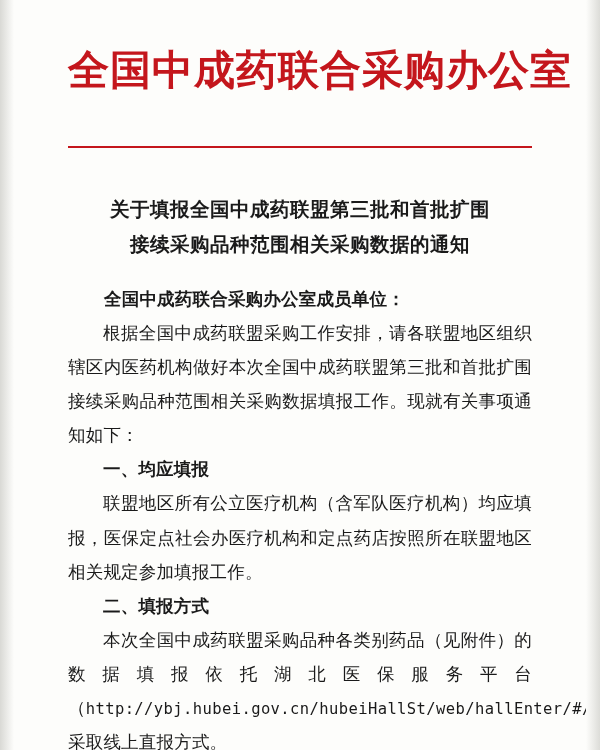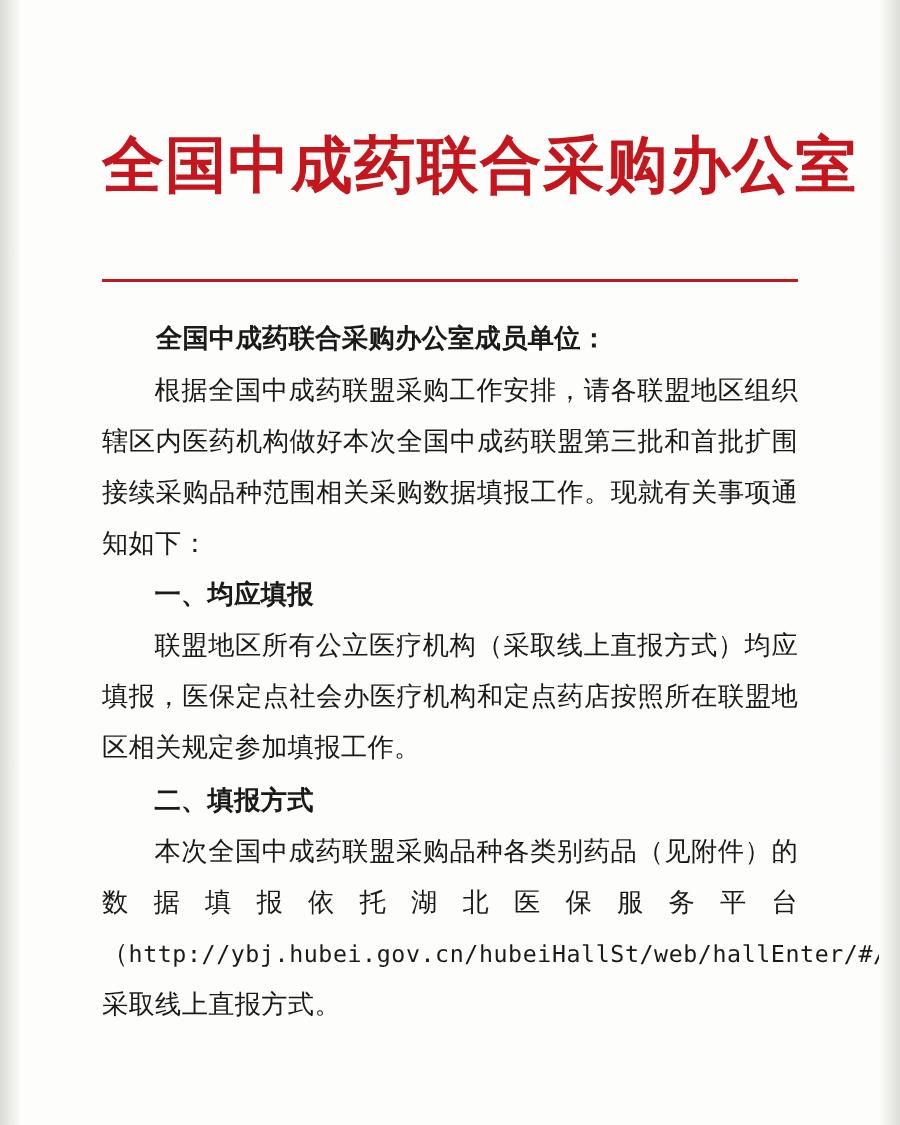--- a/index.html
+++ b/index.html
@@ -33,21 +33,21 @@
   .page::after {
     content: "";
     position: absolute;
     right: 0; top: 0; bottom: 0;
     width: 14px;
     background: linear-gradient(to left, #dcdcd8, #fdfdfb);
     pointer-events: none;
   }
 
   .doc-header {
-    padding-top: 86px;
+    padding-top: 46px;
     text-align: center;
   }
   .doc-header-title {
     color: #c4161c;
     font-family: "DejaVu Serif", "Liberation Serif", serif;
     font-weight: bold;
     font-size: 41px;
     letter-spacing: 1px;
     line-height: 1.18;
     white-space: nowrap;
@@ -102,23 +102,27 @@
 </head>
 <body>
 
 <div class="page">
 
   <div class="doc-header">
     <div class="doc-header-title">全国中成药联合采购办公室</div>
     <div class="header-rule"></div>
   </div>
 
+  <div class="doc-title">
+    <span class="line">关于填报全国中成药联盟第三批和首批扩围</span>
+    <span class="line">接续采购品种范围相关采购数据的通知</span>
+  </div>
 
   <div class="body-text">
     <p class="p bold">全国中成药联合采购办公室成员单位：</p>
     <p class="p indent">根据全国中成药联盟采购工作安排，请各联盟地区组织辖区内医药机构做好本次全国中成药联盟第三批和首批扩围接续采购品种范围相关采购数据填报工作。现就有关事项通知如下：</p>
     <p class="p heading">一、均应填报</p>
-    <p class="p indent">联盟地区所有公立医疗机构（采取线上直报方式）均应填报，医保定点社会办医疗机构和定点药店按照所在联盟地区相关规定参加填报工作。</p>
+    <p class="p indent">联盟地区所有公立医疗机构（含军队医疗机构）均应填报，医保定点社会办医疗机构和定点药店按照所在联盟地区相关规定参加填报工作。</p>
     <p class="p heading">二、填报方式</p>
     <p class="p indent"><span>本次全国中成药联盟采购品种各类别药品（见附件）的数据</span><span>填报依托湖北医保服务平台（</span><span class="url">http://ybj.hubei.gov.cn/hubeiHallSt/web/hallEnter/#/Index</span><span>），采取线上直报方式。</span></p>
   </div>
 
 </div>
 
 </body></html>

